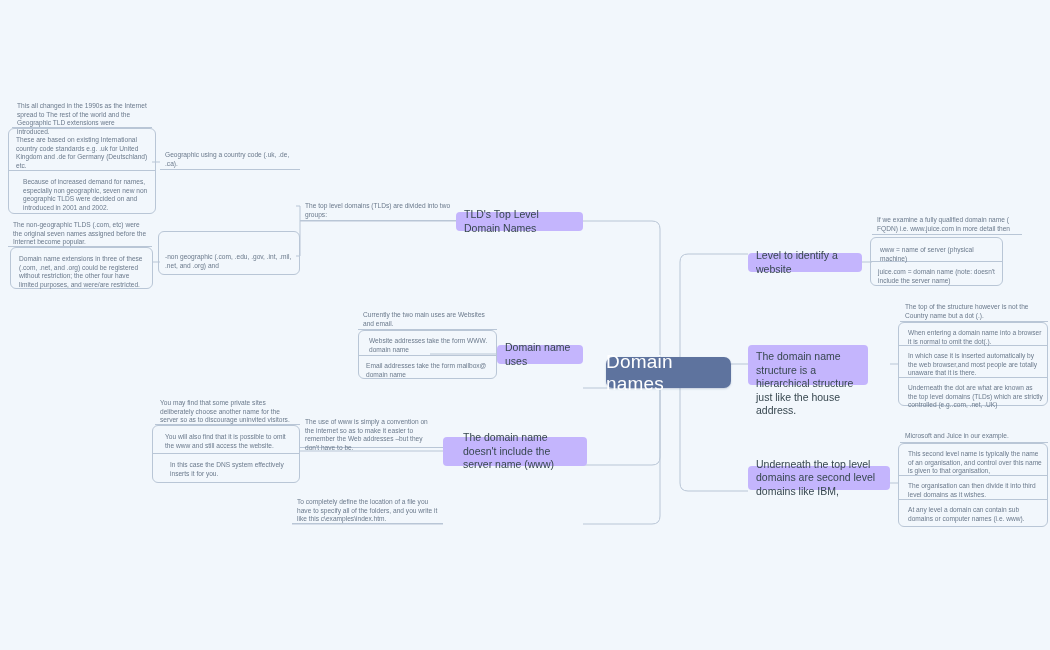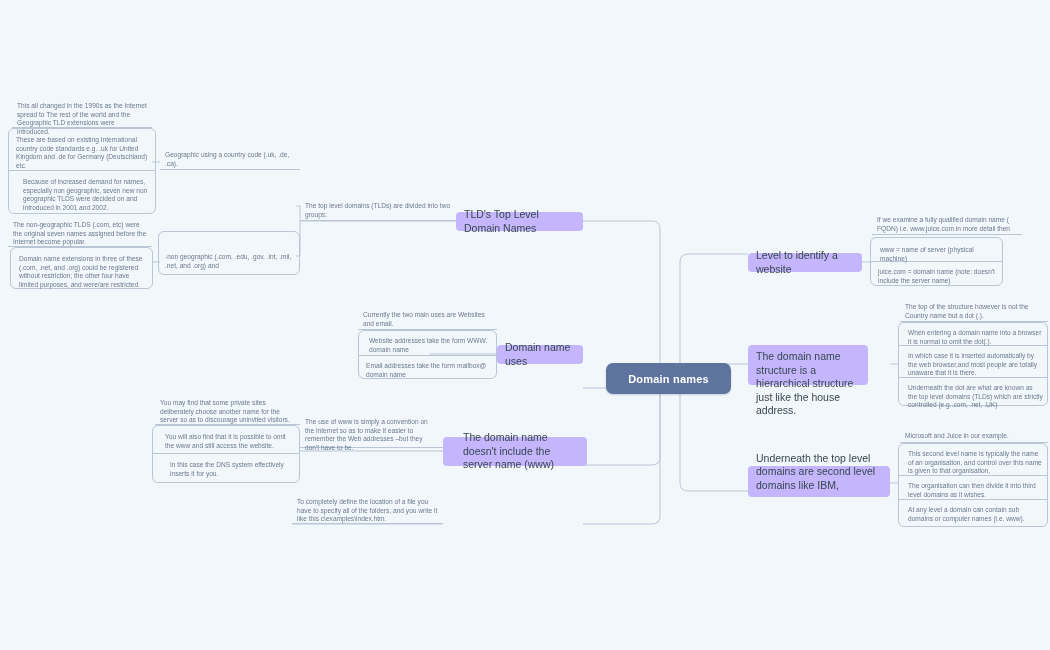--- a/index.html
+++ b/index.html
@@ -13,26 +13,25 @@
   }
   #canvas{position:absolute;inset:0;}
   svg#links{position:absolute;left:0;top:0;width:1050px;height:650px;pointer-events:none;}
 
   
   .central{
     position:absolute;
     background:#5e739e;
     color:#ffffff;
     border-radius:7px;
-    font-size:11px;
-    font-weight:bold;
+    font-size:19px;
+    font-weight:normal;
     display:flex;align-items:center;justify-content:center;
     letter-spacing:.2px;
     box-shadow:0 1px 2px rgba(70,90,130,.25);
-    margin-top:6px;
   }
 
   
   .topic{
     position:absolute;
     background:#c4b5fd;
     color:#37474f;
     border-radius:4px;
     font-size:10.5px;
     line-height:13.5px;
@@ -228,21 +227,21 @@
   <div class="note" style="left:903px;top:326px;width:145px;height:22px;">
     <span>When entering a domain name into a browser it is normal to omit the dot(.).</span>
   </div>
   <div class="note" style="left:903px;top:349px;width:145px;height:29px;">
     <span>In which case it is inserted automatically by the web browser,and most people are totally unaware that it is there.</span>
   </div>
   <div class="note" style="left:903px;top:381px;width:145px;height:29px;">
     <span>Underneath the dot are what are known as the top level domains (TLDs) which are strictly controlled (e.g..com, .net, .UK)</span>
   </div>
 
-  <div class="topic" style="left:748px;top:466px;width:142px;height:31px;align-items:flex-end;">
+  <div class="topic" style="left:748px;top:466px;width:142px;height:24px;align-items:center;">
     <span>Underneath the top level domains are second level domains like IBM,</span>
   </div>
 
   <div class="note underline" style="left:900px;top:429px;width:148px;height:14px;">
     <span>Microsoft and Juice in our example.</span>
   </div>
 
   <div class="gbox" style="left:898px;top:443px;width:150px;height:84px;"></div>
   <div class="sep" style="left:898px;top:475px;width:150px;"></div>
   <div class="sep" style="left:898px;top:499px;width:150px;"></div>

